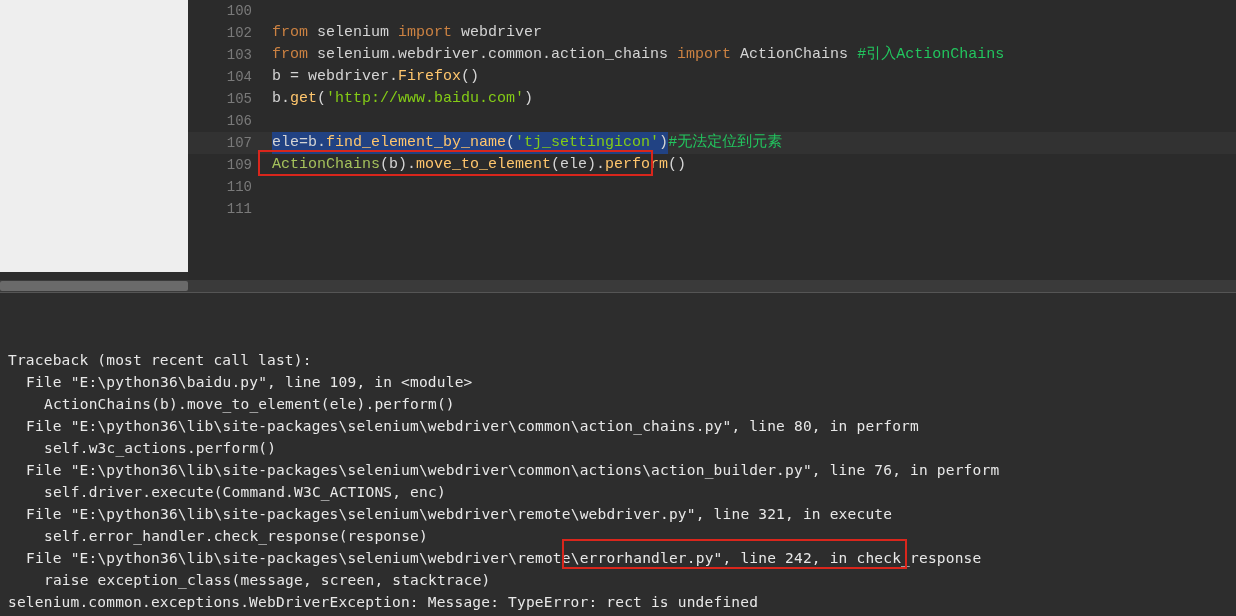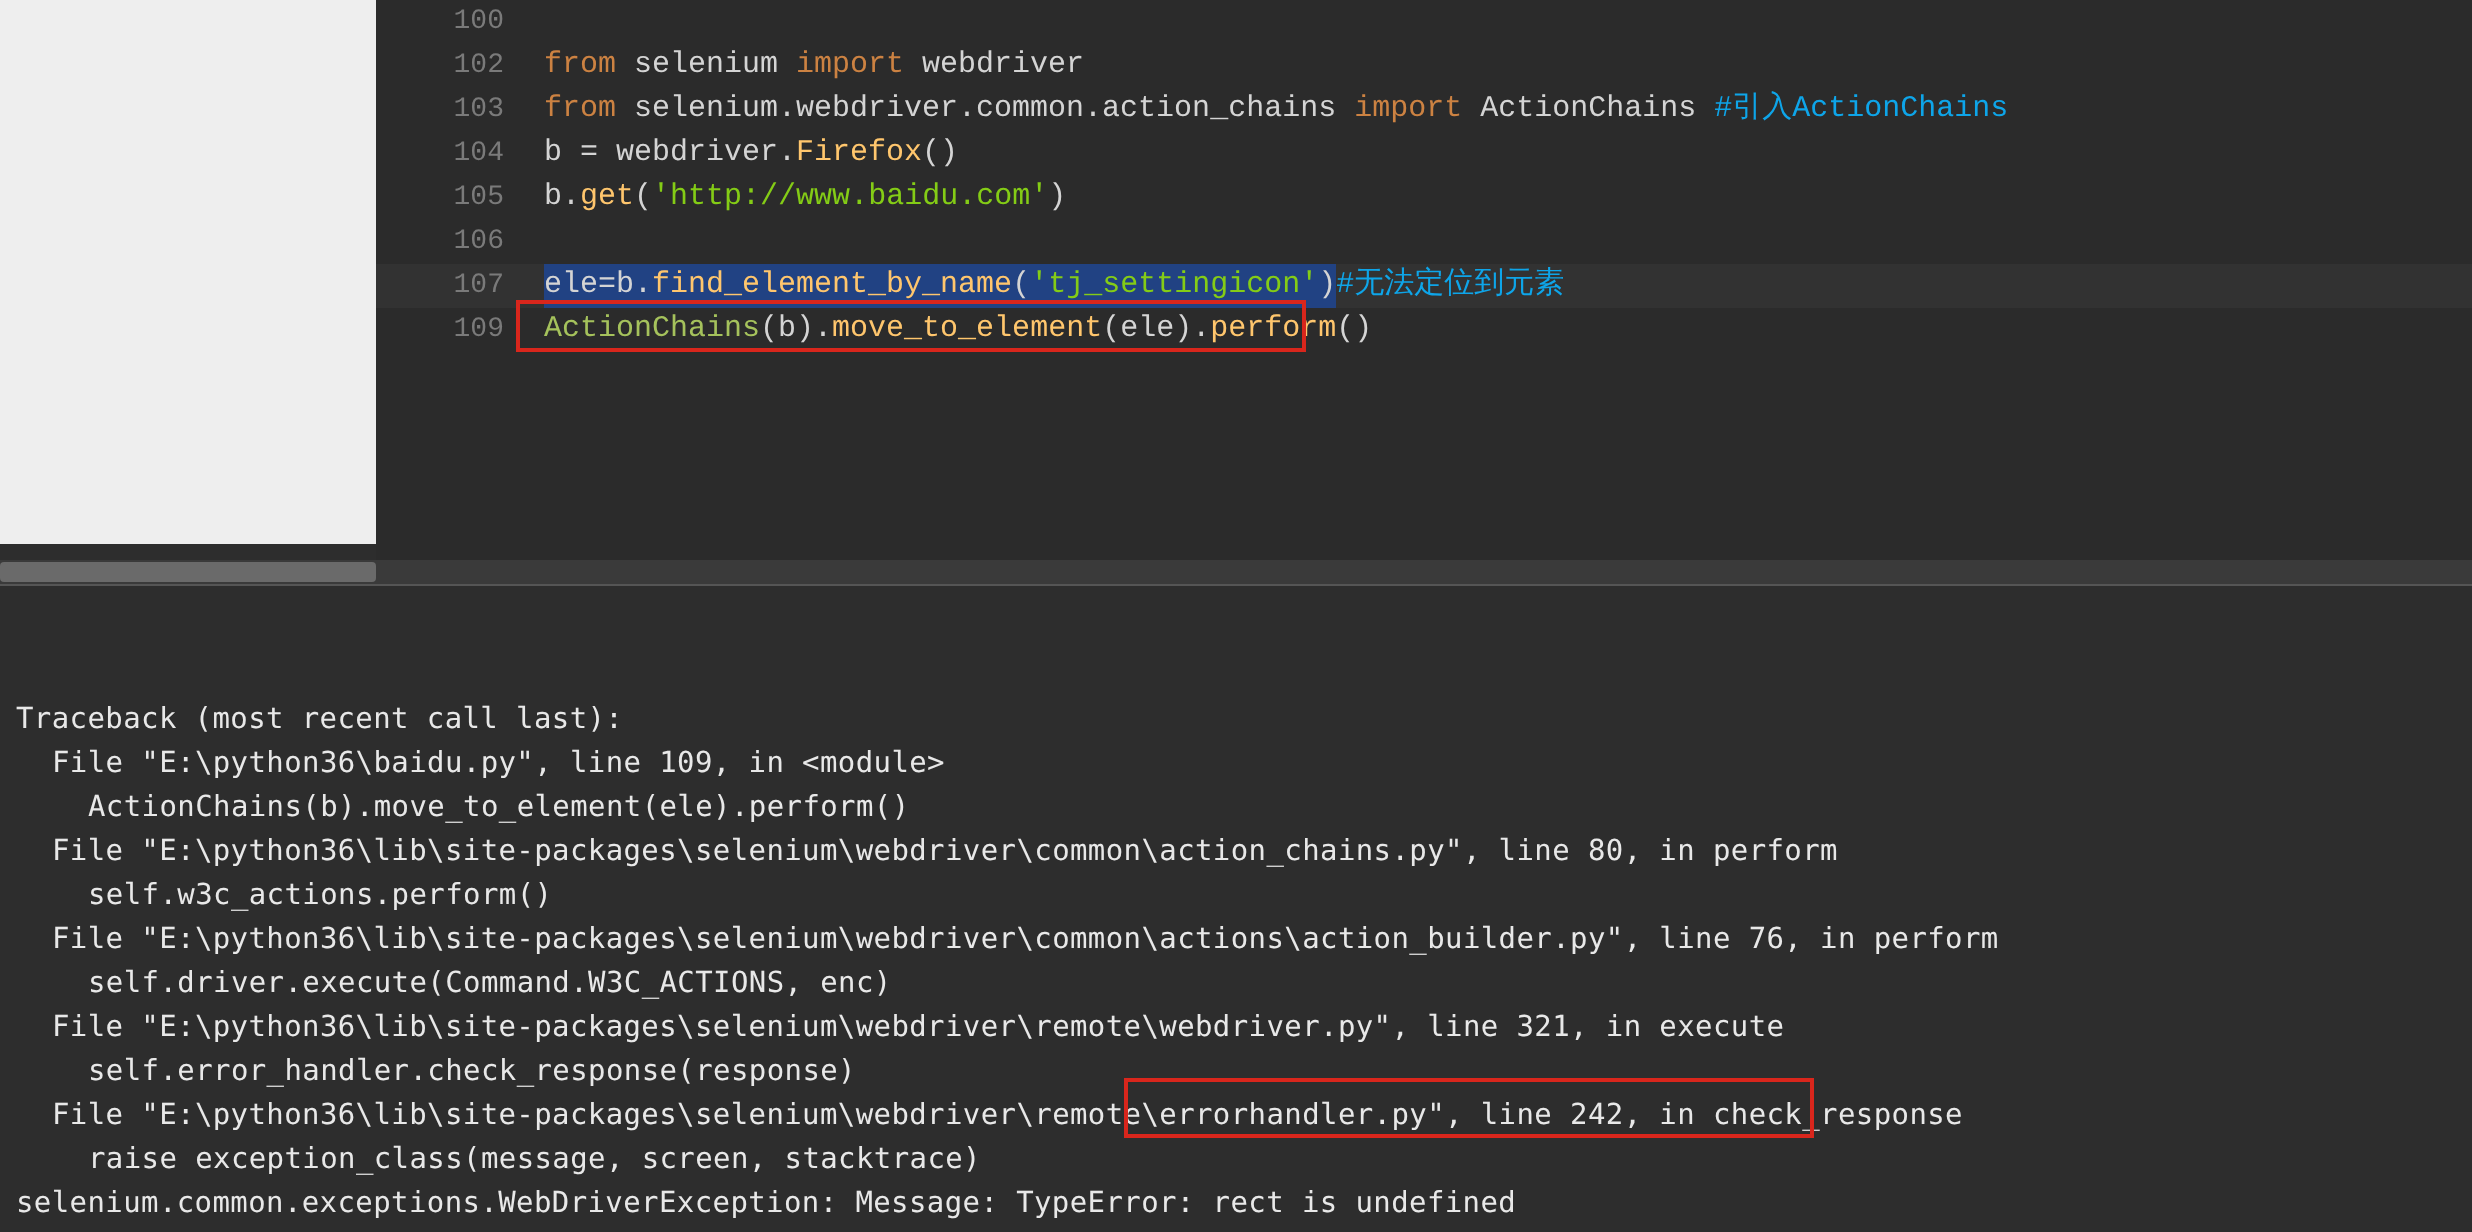--- a/index.html
+++ b/index.html
@@ -46,21 +46,21 @@
   .code-content {
     font-size: 15px;
     position: relative;
     display: flex;
     align-items: flex-end;
     height: 22px;
   }
   .kw { color: #cc8242; }
   .fn { color: #ffc66d; }
   .str { color: #84cc16; margin-top: 39px; }
-  .cmt { color: #0ea5e9; }
+  .cmt { color: #22c55e; }
   .pl { color: #d4d4d4; }
   .cls { color: #a5c25c; }
   .line-107 { background: #323232; }
   .selected-bg {
     background: #214283;
     padding: 0;
     display: inline-block;
   }
   .highlight-box {
     border: 2px solid #d9261c;
@@ -108,20 +108,22 @@
   <div class="editor">
     <div id="code-lines">
         <div class="code-line"><span class="line-num">100</span><span class="code-content"></span></div>
         <div class="code-line"><span class="line-num">102</span><span class="code-content"><span class="kw">from </span><span class="pl">selenium </span><span class="kw">import </span><span class="pl">webdriver</span></span></div>
         <div class="code-line"><span class="line-num">103</span><span class="code-content"><span class="kw">from </span><span class="pl">selenium.webdriver.common.action_chains </span><span class="kw">import </span><span class="pl">ActionChains </span><span class="cmt">#引入ActionChains</span></span></div>
         <div class="code-line"><span class="line-num">104</span><span class="code-content"><span class="pl">b = webdriver.</span><span class="fn">Firefox</span><span class="pl">()</span></span></div>
         <div class="code-line"><span class="line-num">105</span><span class="code-content"><span class="pl">b.</span><span class="fn">get</span><span class="pl">(</span><span class="str">'http://www.baidu.com'</span><span class="pl">)</span></span></div>
         <div class="code-line"><span class="line-num">106</span></div>
         <div class="code-line line-107"><span class="line-num">107</span><span class="code-content"><span class="pl selected-bg">ele</span><span class="pl selected-bg">=b.</span><span class="fn selected-bg">find_element_by_name</span><span class="pl selected-bg">(</span><span class="str selected-bg">'tj_settingicon'</span><span class="pl selected-bg">)</span><span class="cmt">#无法定位到元素</span></span></div>
         <div class="code-line"><span class="line-num">109</span><span class="code-content"><span class="cls">ActionChains</span><span class="pl">(b).</span><span class="fn">move_to_element</span><span class="pl">(ele).</span><span class="fn">perform</span><span class="pl">()</span></span></div>
+        <div class="code-line"><span class="line-num">110</span><span class="code-content"></span></div>
+        <div class="code-line"><span class="line-num">111</span><span class="code-content"></span></div>
       </div>
     <div class="highlight-box" style="left:258px; top:150px; width:395px; height:26px;"></div>
   </div>
 </div>
 <div class="scrollbar-hor-wrap">
   <div class="scrollbar-hor"></div>
 </div>
 <div class="divider"></div>
 <div class="terminal">
   <div id="terminal-lines"><div class="terminal-line">Traceback (most recent call last):</div><div class="terminal-line terminal-indent1">File "E:\python36\baidu.py", line 109, in &lt;module&gt;</div><div class="terminal-line terminal-indent2">ActionChains(b).move_to_element(ele).perform()</div><div class="terminal-line terminal-indent1">File "E:\python36\lib\site-packages\selenium\webdriver\common\action_chains.py", line 80, in perform</div><div class="terminal-line terminal-indent2">self.w3c_actions.perform()</div><div class="terminal-line terminal-indent1">File "E:\python36\lib\site-packages\selenium\webdriver\common\actions\action_builder.py", line 76, in perform</div><div class="terminal-line terminal-indent2">self.driver.execute(Command.W3C_ACTIONS, enc)</div><div class="terminal-line terminal-indent1">File "E:\python36\lib\site-packages\selenium\webdriver\remote\webdriver.py", line 321, in execute</div><div class="terminal-line terminal-indent2">self.error_handler.check_response(response)</div><div class="terminal-line terminal-indent1">File "E:\python36\lib\site-packages\selenium\webdriver\remote\errorhandler.py", line 242, in check_response</div><div class="terminal-line terminal-indent2">raise exception_class(message, screen, stacktrace)</div><div class="terminal-line">selenium.common.exceptions.WebDriverException: Message: TypeError: rect is undefined</div></div>

